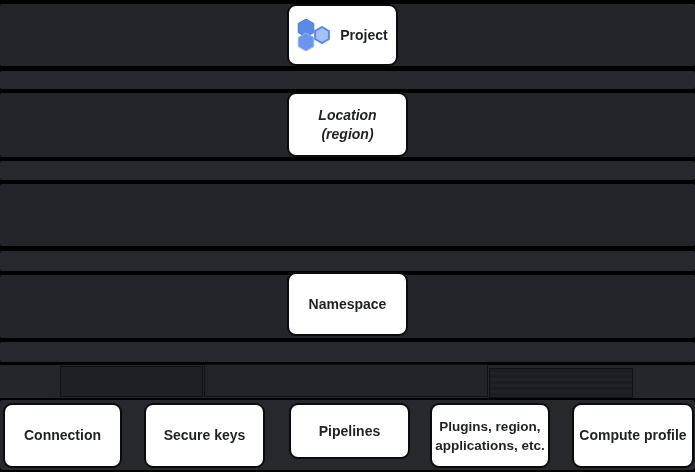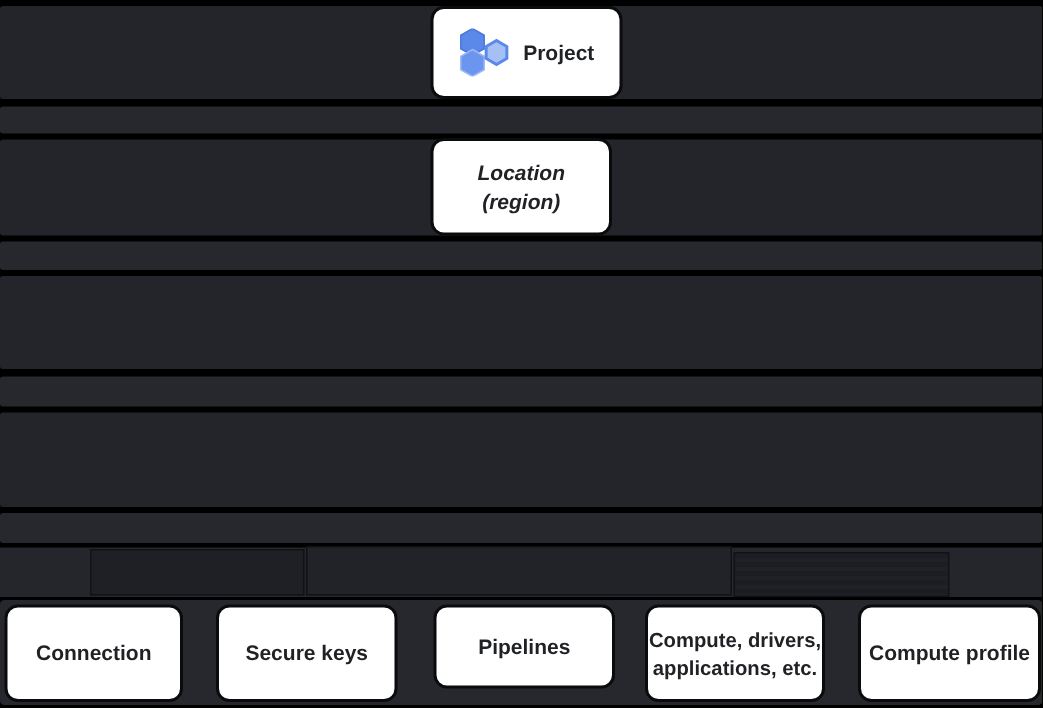--- a/index.html
+++ b/index.html
@@ -18,21 +18,21 @@
     left:489px;top:368px;width:144px;height:30px;
     background:repeating-linear-gradient(to bottom,#1b1d22 0 3px,#1f2126 3px 6px);
   }
   .bottom-band{position:absolute;left:0;right:0;top:400px;height:70px;background:#26282d;border-radius:3px;}
   .chip{
     position:absolute;background:#fff;border:2px solid #0a0b0d;border-radius:9px;
     box-sizing:border-box;display:flex;align-items:center;justify-content:center;
     color:#1f2124;font-weight:bold;font-size:14px;line-height:19px;text-align:center;
   }
   .chip .label{white-space:pre-line;}
-  .chip-project{left:287px;top:4px;width:128px;height:62px;gap:9px;}
+  .chip-project{left:287px;top:4px;width:111px;height:62px;gap:9px;}
   .chip-location{left:287px;top:92px;width:121px;height:65px;font-style:italic;}
   .chip-instance{left:287px;top:183px;width:121px;height:63px;}
   .chip-namespace{left:287px;top:272px;width:121px;height:64px;}
   .chip-connection{left:3px;top:403px;width:119px;height:65px;}
   .chip-securekeys{left:144px;top:403px;width:121px;height:65px;}
   .chip-pipelines{left:289px;top:403px;width:121px;height:56px;}
   .chip-plugins{left:430px;top:403px;width:120px;height:65px;font-size:13.5px;}
   .chip-compute{left:572px;top:403px;width:122px;height:65px;}
   .hexicon{display:block;flex:0 0 auto;}
 </style>
@@ -65,35 +65,38 @@
     </svg>
     <span class="label">Project</span>
   </div>
 
   <div class="chip chip-location">
     <span class="label">Location
 (region)</span>
   </div>
 
 
+  <div class="chip chip-namespace">
+    <span class="label">Namespace</span>
+  </div>
 
   <div class="chip chip-connection">
     <span class="label">Connection</span>
   </div>
 
   <div class="chip chip-securekeys">
     <span class="label">Secure keys</span>
   </div>
 
   <div class="chip chip-pipelines">
     <span class="label">Pipelines</span>
   </div>
 
   <div class="chip chip-plugins">
-    <span class="label">Compute, drivers,
+    <span class="label">Plugins, region,
 applications, etc.</span>
   </div>
 
   <div class="chip chip-compute">
     <span class="label">Compute profile</span>
   </div>
 
 </div>
 
 </body></html>

